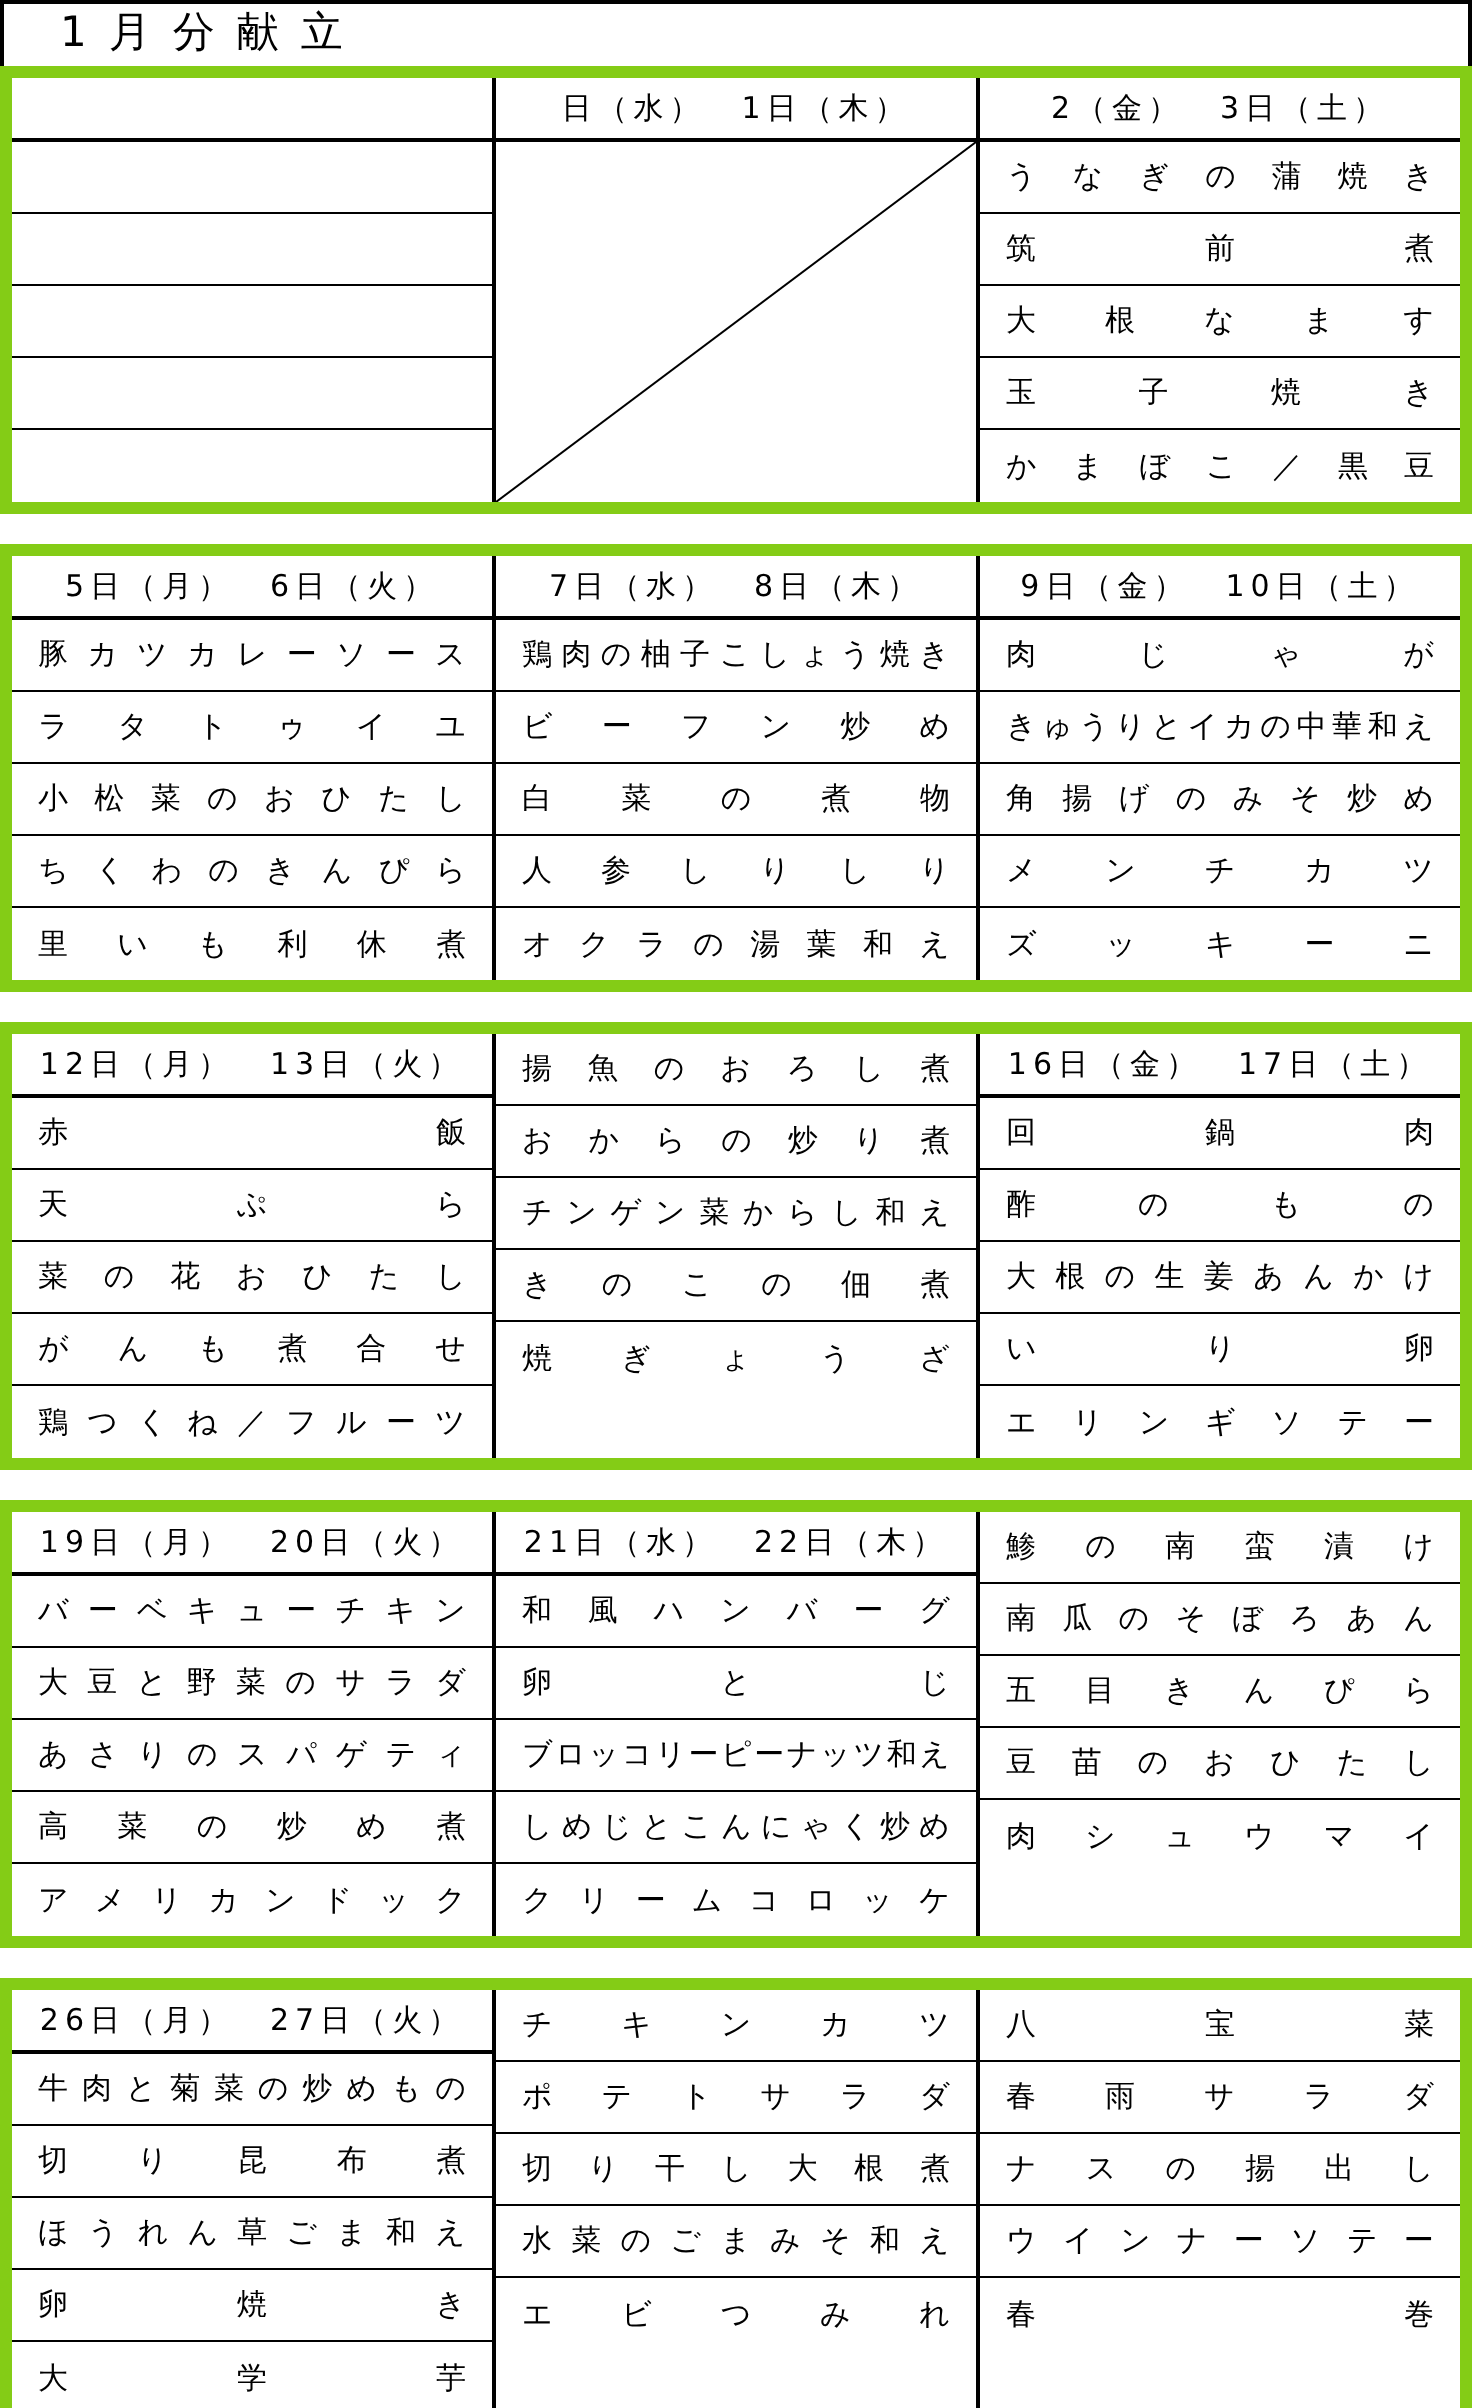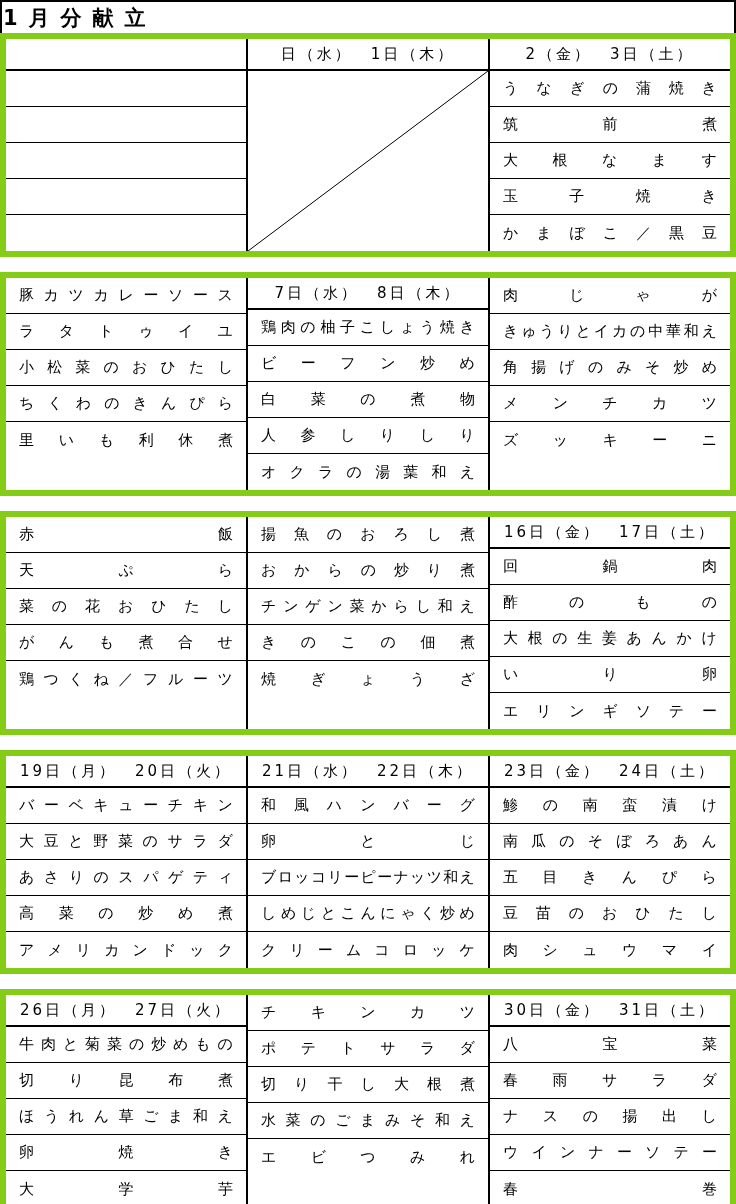--- a/index.html
+++ b/index.html
@@ -4,22 +4,22 @@
 <style>
   * { box-sizing: border-box; margin: 0; padding: 0; }
   html, body { background: #ffffff; }
   body {
     width: 736px; height: 1204px; overflow: hidden;
     font-family: "DejaVu Sans", "Liberation Sans", sans-serif;
     color: #000;
   }
   .title-box {
     height: 33px; border: 2px solid #000; border-bottom: none;
-    display: flex; align-items: center; padding-left: 1px;
-    font-weight: bold; font-size: 21px; letter-spacing: 11px; white-space: pre;
+    display: flex; align-items: flex-start; padding-left: 28px;
+    font-weight: normal; font-size: 21px; letter-spacing: 11px; white-space: pre;
   }
   .block { display: flex; border: 6px solid #84cc16; margin-bottom: 15px; }
   .block.last { margin-bottom: 0; }
   .col { flex: 1 1 0; min-width: 0; display: flex; flex-direction: column; border-right: 2px solid #000; }
   .col:last-child { border-right: none; }
   .hdr {
     height: 32px; border-bottom: 2px solid #000;
     display: flex; align-items: center; justify-content: center;
     font-size: 15px; letter-spacing: 3px; white-space: pre;
   }
@@ -101,20 +101,21 @@
           <span>こ</span>
           <span>／</span>
           <span>黒</span>
           <span>豆</span>
         </div>
     </div>
   </section>
 
   <section class="block">
     <div class="col">
+      <div class="hdr">5日（月）　6日（火）</div>
       <div class="cell distribute">
           <span>豚</span>
           <span>カ</span>
           <span>ツ</span>
           <span>カ</span>
           <span>レ</span>
           <span>ー</span>
           <span>ソ</span>
           <span>ー</span>
           <span>ス</span>
@@ -199,20 +200,21 @@
           <span>ク</span>
           <span>ラ</span>
           <span>の</span>
           <span>湯</span>
           <span>葉</span>
           <span>和</span>
           <span>え</span>
         </div>
     </div>
     <div class="col">
+      <div class="hdr">9日（金）　10日（土）</div>
       <div class="cell distribute">
           <span>肉</span>
           <span>じ</span>
           <span>ゃ</span>
           <span>が</span>
         </div>
       <div class="cell distribute">
           <span>き</span>
           <span>ゅ</span>
           <span>う</span>
@@ -248,20 +250,21 @@
           <span>ッ</span>
           <span>キ</span>
           <span>ー</span>
           <span>ニ</span>
         </div>
     </div>
   </section>
 
   <section class="block">
     <div class="col">
+      <div class="hdr">12日（月）　13日（火）</div>
       <div class="cell distribute">
           <span>赤</span>
           <span>飯</span>
         </div>
       <div class="cell distribute">
           <span>天</span>
           <span>ぷ</span>
           <span>ら</span>
         </div>
       <div class="cell distribute">
@@ -485,21 +488,20 @@
           <span>リ</span>
           <span>ー</span>
           <span>ム</span>
           <span>コ</span>
           <span>ロ</span>
           <span>ッ</span>
           <span>ケ</span>
         </div>
     </div>
     <div class="col">
-      <div class="hdr">23日（金）　24日（土）</div>
       <div class="cell distribute">
           <span>鯵</span>
           <span>の</span>
           <span>南</span>
           <span>蛮</span>
           <span>漬</span>
           <span>け</span>
         </div>
       <div class="cell distribute">
           <span>南</span>
@@ -621,21 +623,20 @@
         </div>
       <div class="cell distribute">
           <span>エ</span>
           <span>ビ</span>
           <span>つ</span>
           <span>み</span>
           <span>れ</span>
         </div>
     </div>
     <div class="col">
-      <div class="hdr">30日（金）　31日（土）</div>
       <div class="cell distribute">
           <span>八</span>
           <span>宝</span>
           <span>菜</span>
         </div>
       <div class="cell distribute">
           <span>春</span>
           <span>雨</span>
           <span>サ</span>
           <span>ラ</span>

